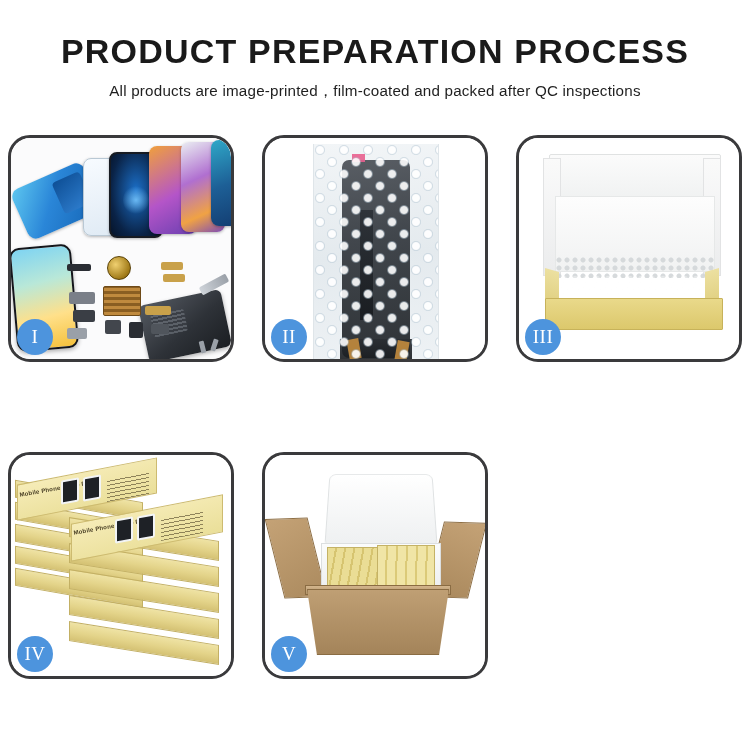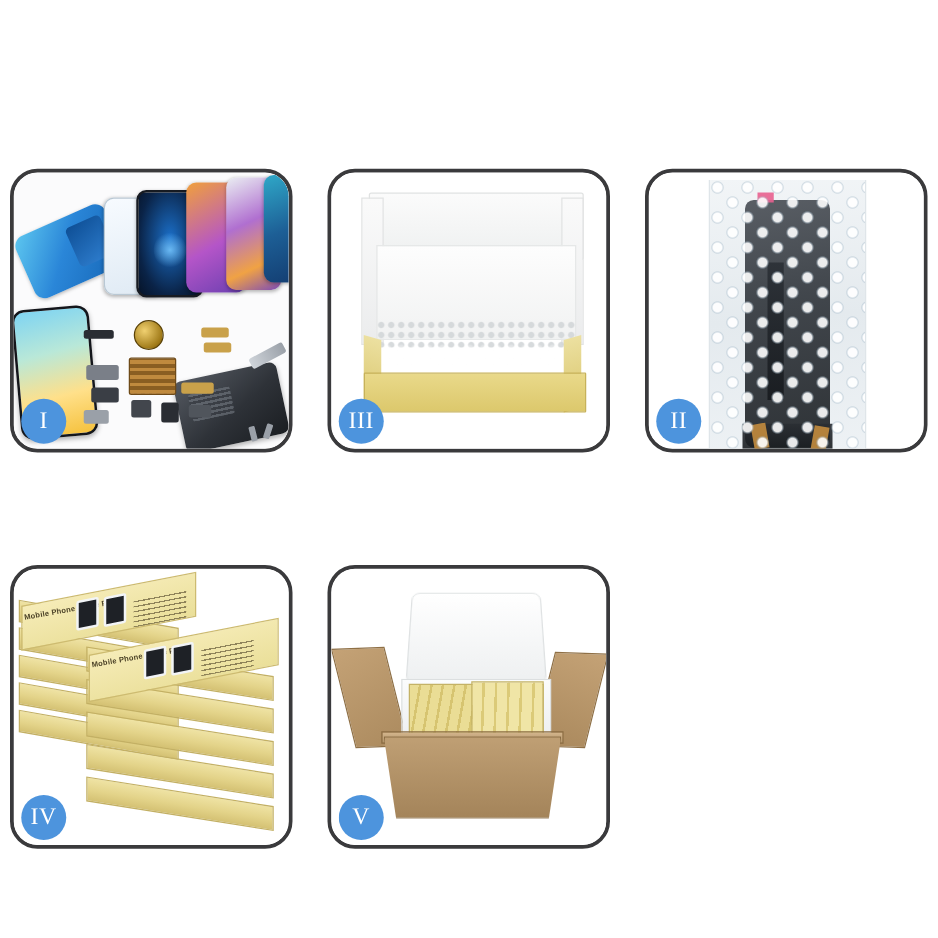--- a/index.html
+++ b/index.html
@@ -451,20 +451,24 @@
     background: rgba(235,240,243,.6);
     border-radius: 10px;
     transform: rotate(-8deg);
   }
 </style>
 </head>
 <body>
 
 <div class="page">
 
+  <div class="header">
+    <div class="title">PRODUCT PREPARATION PROCESS</div>
+    <div class="subtitle">All products are image-printed，film-coated and packed after QC inspections</div>
+  </div>
 
   <div class="grid">
 
     <div class="panel">
       <div class="panel-stage">
         <div class="p1-bg"></div>
         <div class="scr s-blue"></div>
         <div class="scr s-glass"></div>
         <div class="scr s-dark"></div>
         <div class="scr s-purp"></div>
@@ -486,48 +490,48 @@
         <div class="prt j"></div>
         <div class="tweez"></div>
         <div class="screw s1"></div>
         <div class="screw s2"></div>
       </div>
       <div class="badge">I</div>
     </div>
 
     <div class="panel">
       <div class="panel-stage">
+        <div class="p2-bg"></div>
+        <div class="bubblepack">
+          <div class="lcd-inner"></div>
+          <div class="lcd-flex"></div>
+          <div class="lcd-tape"></div>
+          <div class="lcd-bot"></div>
+          <div class="lcd-conn c1"></div>
+          <div class="lcd-conn c2"></div>
+          <div class="bubbles"></div>
+        </div>
+      </div>
+      <div class="badge">II</div>
+    </div>
+
+    <div class="panel">
+      <div class="panel-stage">
         <div class="p3-bg"></div>
         <div class="b3-lidback"></div>
         <div class="b3-flapl"></div>
         <div class="b3-flapr"></div>
         <div class="b3-foam"></div>
         <div class="b3-foamtex"></div>
         <div class="b3-bubble"></div>
         <div class="b3-lwall"></div>
         <div class="b3-rwall"></div>
         <div class="b3-front"></div>
       </div>
       <div class="badge">III</div>
-    </div>
-
-    <div class="panel">
-      <div class="panel-stage">
-        <div class="p2-bg"></div>
-        <div class="bubblepack">
-          <div class="lcd-inner"></div>
-          <div class="lcd-flex"></div>
-          <div class="lcd-tape"></div>
-          <div class="lcd-bot"></div>
-          <div class="lcd-conn c1"></div>
-          <div class="lcd-conn c2"></div>
-          <div class="bubbles"></div>
-        </div>
-      </div>
-      <div class="badge">II</div>
     </div>
 
     <div class="panel">
       <div class="panel-stage">
         <div class="p4-bg"></div>
         <div class="stackwrap">
           <div class="ybox bl bl5"></div>
           <div class="ybox bl bl4"></div>
           <div class="ybox bl bl3"></div>
           <div class="ybox bl bl2"></div>

